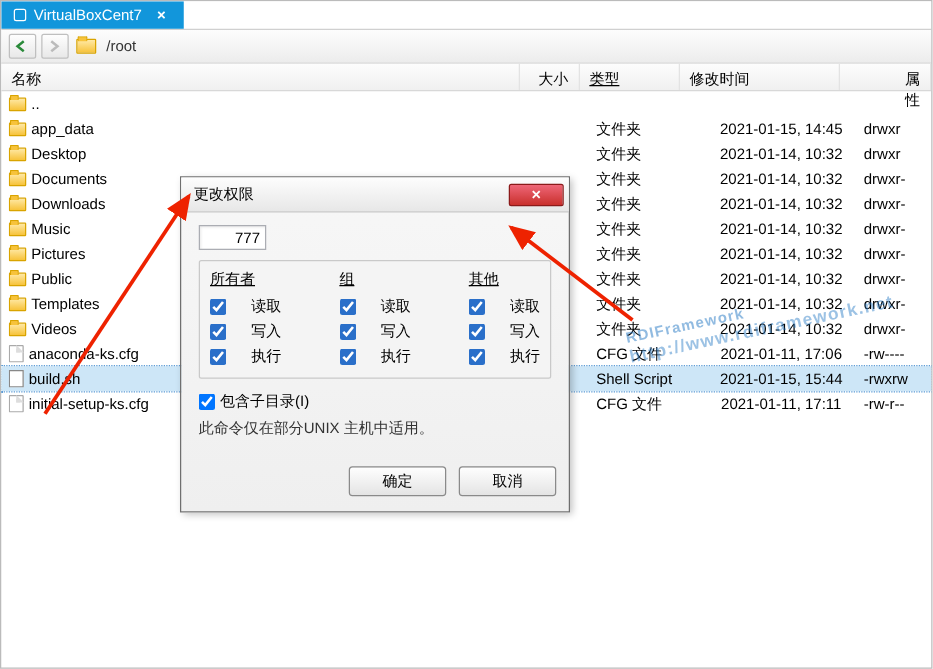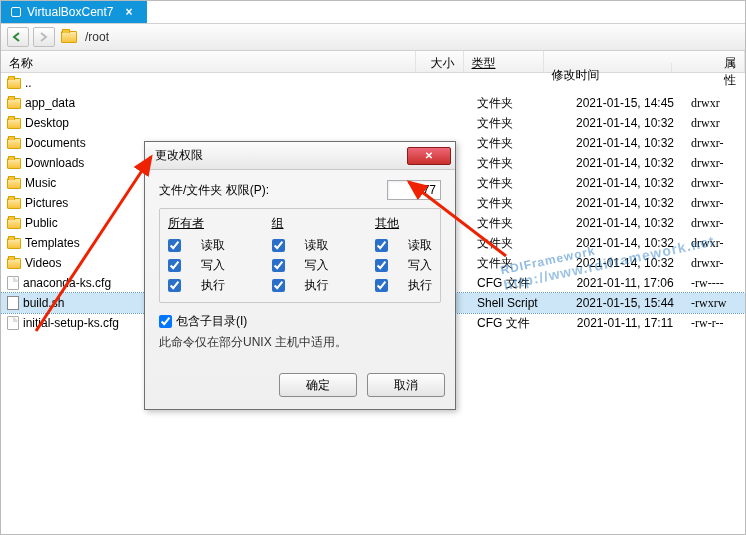--- a/index.html
+++ b/index.html
@@ -12,28 +12,28 @@
 
 .toolbar { height: 28px; border-top: 1px solid #d0d0d0; border-bottom: 1px solid #d0d0d0; background: linear-gradient(#fdfdfd,#ececec); display: flex; align-items: center; padding: 0 6px; gap: 4px; }
 .nav-btn { width: 22px; height: 20px; background: linear-gradient(#fefefe,#e8e8e8); border: 1px solid #bfbfbf; border-radius: 2px; display: flex; align-items: center; justify-content: center; color: #4a7; }
 .nav-btn.disabled { color: #bbb; }
 .folder-icon { width: 16px; height: 12px; background: linear-gradient(#ffe9a6,#f7c33b); border: 1px solid #d9a400; border-radius: 1px; position: relative; margin-left: 2px; }
 .folder-icon:before { content: ""; position: absolute; top: -3px; left: 0; width: 6px; height: 3px; background: #f7c33b; border: 1px solid #d9a400; border-bottom: none; border-radius: 1px 1px 0 0; }
 .path-box { flex: 1; margin-left: 4px; color: #333; }
 
 .columns { height: 22px; background: linear-gradient(#fdfdfd,#f0f0f0); border-bottom: 1px solid #d8d8d8; display: flex; }
 .col { padding: 4px 8px; border-right: 1px solid #e3e3e3; }
-.c-name{ width: 428px; } .c-size{ width:48px; text-align:right; } .c-type{ width:82px;text-decoration:underline; } .c-mod{ width:132px;margin-top:12px; } .c-attr{ flex:1;margin-left:44px; }
+.c-name{ width: 428px; } .c-size{ width:48px; text-align:right; } .c-type{ width:82px;text-decoration:underline; } .c-mod{ width:132px; } .c-attr{ flex:1;margin-left:44px; }
 
 .files { position: relative; }
 .row { display: flex; height: 20px; align-items: center; padding-left: 6px; }
 .row.selected { background: #cde6f7; outline: 1px dotted #5b9bd5; }
 .fname { width: 422px; display: flex; align-items: center; gap: 4px; overflow: hidden; white-space: nowrap; }
 .fsize { width: 48px; text-align: right; padding-right: 4px; }
-.ftype { width: 82px; } .fmod { width: 132px; text-align: center; } .fattr { flex:1;font-family:Liberation Serif, serif; }
+.ftype { width: 82px; } .fmod { width: 132px; text-align: center; } .fattr { flex:1; }
 .fi { width: 14px; height: 11px; flex-shrink: 0; }
 .fi.folder { background: linear-gradient(#ffe9a6,#f7c33b); border: 1px solid #d9a400; border-radius: 1px; position: relative; }
 .fi.folder:before { content:""; position:absolute; top:-3px; left:0; width:5px; height:3px; background:#f7c33b; border:1px solid #d9a400; border-bottom:none; border-radius:1px 1px 0 0; }
 .fi.file { background:#fff; border:1px solid #aaa; border-radius:1px; width:12px; height:14px; position:relative; }
 .fi.file:before { content:""; position:absolute; right:-1px; top:-1px; border:3px solid transparent; border-left-color:#ddd; border-bottom-color:#ddd; }
 .fi.sh { background:#fff; border:1px solid #888; width:12px; height:14px; }
 
 .dialog { position: absolute; left: 143px; top: 140px; width: 312px; background: linear-gradient(#f7f7f7,#efefef); border: 1px solid #6f6f6f; box-shadow: 2px 2px 6px rgba(0,0,0,0.25); }
 .dlg-title { height: 28px; background: linear-gradient(#fdfdfd,#e7e7e7); display:flex; align-items:center; justify-content:space-between; padding: 0 4px 0 10px; border-bottom: 1px solid #c8c8c8; }
 .dlg-close { width: 44px; height: 18px; background: linear-gradient(#e67,#c9302c); border:1px solid #8b1a1a; border-radius:2px; color:#fff; display:flex; align-items:center; justify-content:center; font-size:10px; font-weight:bold; }
@@ -222,21 +222,20 @@
     </div>
   </div>
 
 <div class="dialog">
   <div class="dlg-title">
     <span>更改权限</span>
     <div class="dlg-close">✕</div>
   </div>
   <div class="dlg-body">
     <div class="perm-row">
-      <span>文件/文件夹 权限(P):</span>
       <input class="perm-input" value="777" style="">
     </div>
     <div class="groups">
       <div class="grp">
         <div class="grp-title">所有者</div>
         <label class="chk">
             <input type="checkbox" checked="" style="">
             <span>读取</span>
           </label>
         <label class="chk">

